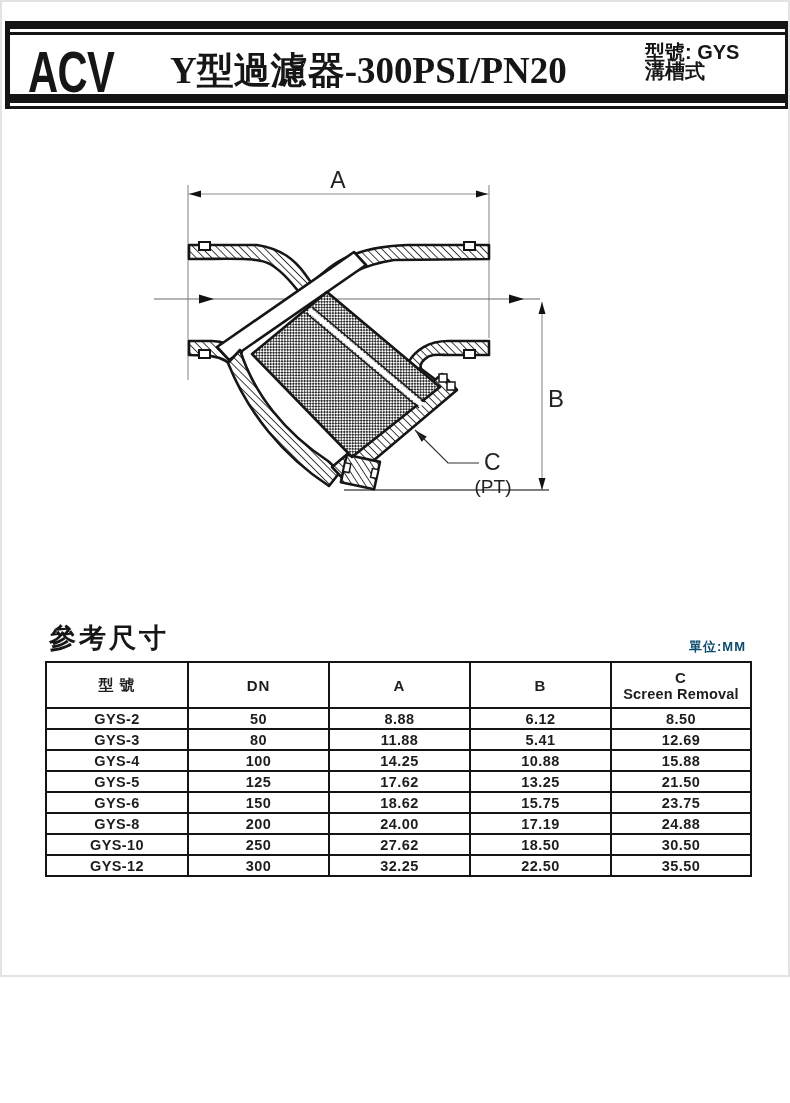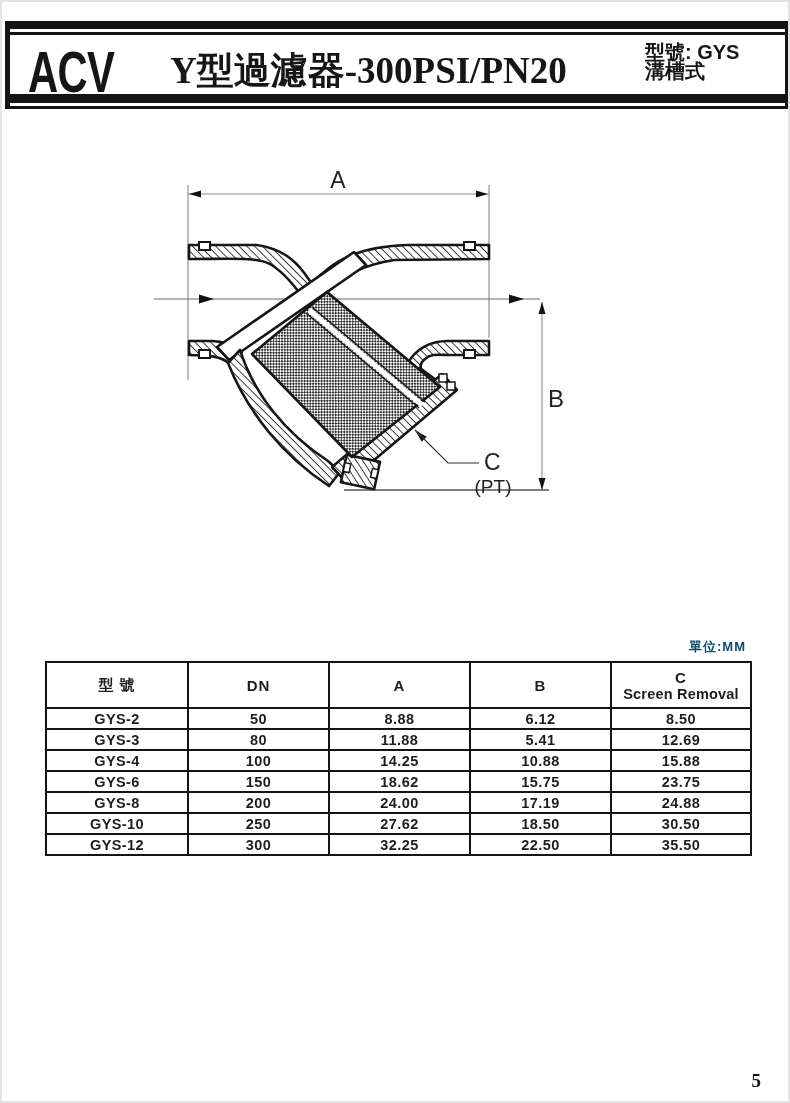--- a/index.html
+++ b/index.html
@@ -1,18 +1,18 @@
 <!DOCTYPE html>
 <html><head>
 <meta charset="utf-8">
 <style>
   * { margin:0; padding:0; box-sizing:border-box; }
   body { background:#fff; font-family:"Liberation Sans", sans-serif; }
   .page {
-    position:relative; width:790px; height:1103px; background:#ffffff;
+    position:relative; width:790px; height:977px; background:#ffffff;
     border:2px solid #e3e3e3; overflow:hidden; color:#1a1a1a;
   }
   
   .rule { position:absolute; background:#141414; }
   .rule-top-thick    { left:3px; top:19px;  width:785px; height:8px; }
   .rule-top-thin     { left:3px; top:30px;  width:785px; height:3px; }
   .rule-bottom-thick { left:3px; top:92px;  width:785px; height:9px; }
   .rule-bottom-thin  { left:3px; top:104px; width:785px; height:3px; }
   .rule-left-vert    { left:3px; top:19px;  width:5px;  height:88px; }
   .rule-right-vert   { left:783px; top:19px; width:5px; height:88px; }
@@ -142,20 +142,21 @@
     <polyline points="477,461 446,461 413,428" fill="none" stroke="#333333" stroke-width="1.2"></polyline>
 
     <g font-family="Liberation Sans, sans-serif" fill="#222222">
       <text x="336" y="186" font-size="23" text-anchor="middle">A</text>
       <text x="546" y="405" font-size="24" text-anchor="start">B</text>
       <text x="482" y="468" font-size="23" text-anchor="start">C</text>
       <text x="491" y="491" font-size="19" text-anchor="middle">(PT)</text>
     </g>
   </svg>
 
+  <div class="section-heading">參考尺寸</div>
   <div class="unit-note">單位:MM</div>
 
   <table class="dims-table">
     <colgroup>
       <col style="width:142px">
         <col style="width:141px">
         <col style="width:141px">
         <col style="width:141px">
         <col style="width:140px">
     </colgroup>
@@ -187,20 +188,27 @@
         <td>12.69</td>
       </tr>
       <tr>
         <td>GYS-4</td>
         <td>100</td>
         <td>14.25</td>
         <td>10.88</td>
         <td>15.88</td>
       </tr>
       <tr>
+        <td>GYS-5</td>
+        <td>125</td>
+        <td>17.62</td>
+        <td>13.25</td>
+        <td>21.50</td>
+      </tr>
+      <tr>
         <td>GYS-6</td>
         <td>150</td>
         <td>18.62</td>
         <td>15.75</td>
         <td>23.75</td>
       </tr>
       <tr>
         <td>GYS-8</td>
         <td>200</td>
         <td>24.00</td>

